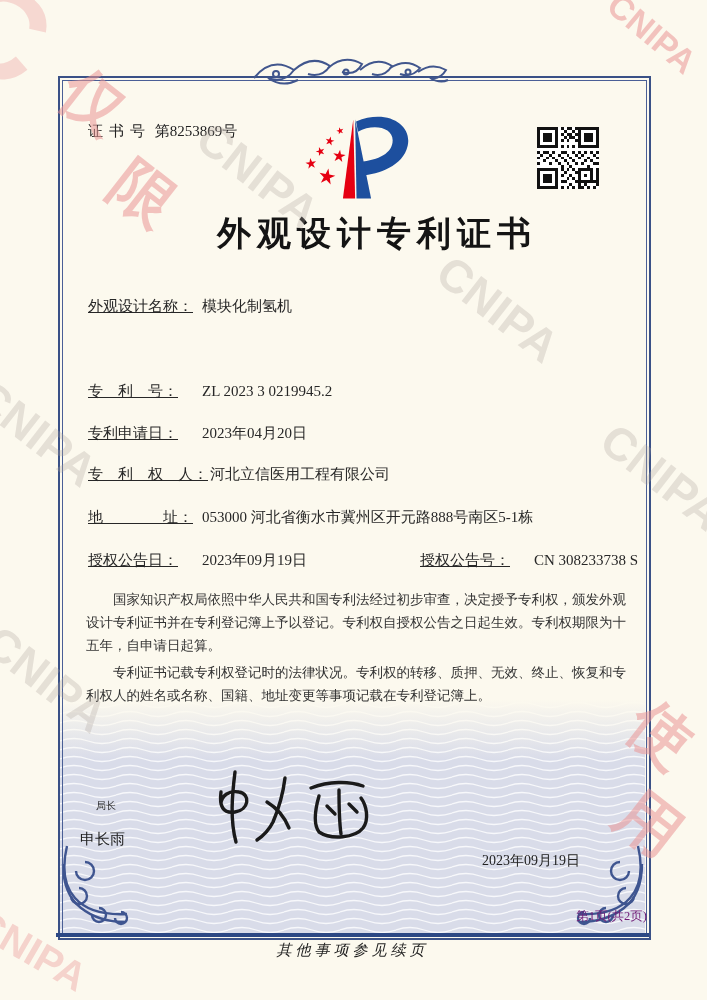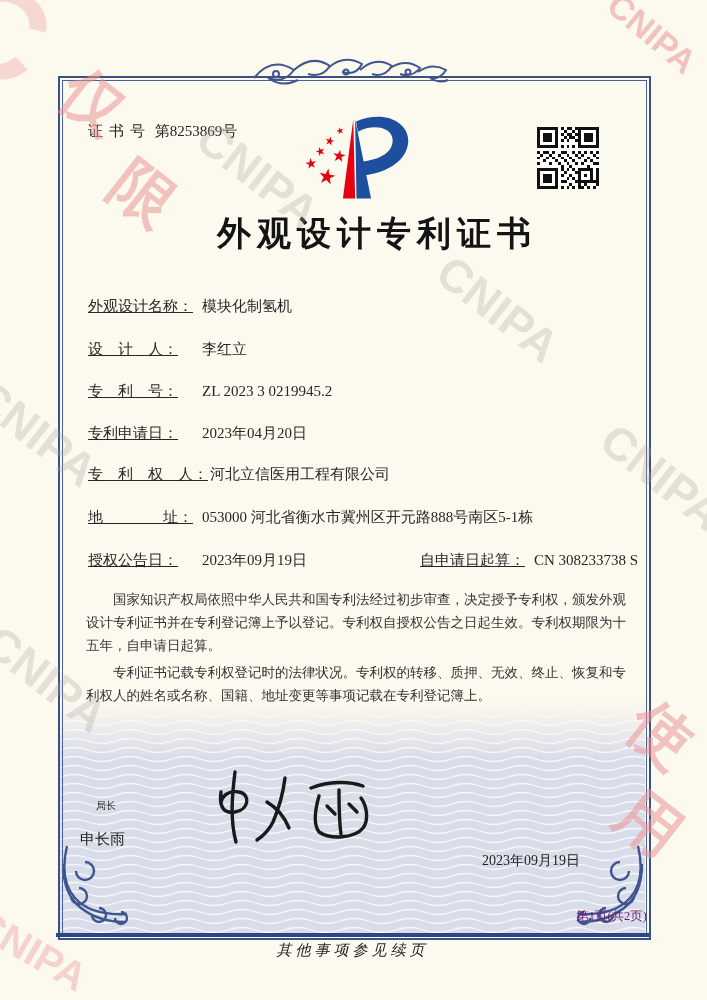--- a/index.html
+++ b/index.html
@@ -172,41 +172,38 @@
     <rect x="15" y="15" width="3" height="3" fill="#ffffff"></rect>
     <rect x="16" y="16" width="1" height="1" fill="#111111"></rect>
     <path fill="#111111" d="M8 0h1v1H8zM10 0h2v1h-2zM13 0h1v1h-1zM9 1h1v1H9zM12 1h1v1h-1zM8 2h1v1H8zM10 2h2v1h-2zM13 2h1v1h-1zM9 3h1v1H9zM11 3h2v1h-2zM8 4h1v1H8zM10 4h1v1h-1zM13 4h1v1h-1zM8 6h1v1H8zM10 6h1v1h-1zM12 6h1v1h-1zM0 8h1v1H0zM2 8h2v1H2zM5 8h1v1H5zM8 8h2v1H8zM12 8h1v1h-1zM14 8h1v1h-1zM16 8h1v1h-1zM18 8h1v1h-1zM20 8h1v1h-1zM1 9h1v1H1zM4 9h1v1H4zM7 9h1v1H7zM10 9h1v1h-1zM13 9h1v1h-1zM15 9h1v1h-1zM19 9h1v1h-1zM0 10h1v1H0zM3 10h1v1H3zM5 10h1v1H5zM8 10h1v1H8zM11 10h1v1h-1zM14 10h1v1h-1zM17 10h1v1h-1zM20 10h1v1h-1zM2 11h1v1H2zM6 11h1v1H6zM9 11h1v1H9zM12 11h1v1h-1zM16 11h1v1h-1zM18 11h1v1h-1zM0 12h1v1H0zM4 12h1v1H4zM7 12h1v1H7zM10 12h1v1h-1zM13 12h1v1h-1zM15 12h1v1h-1zM19 12h2v1h-2zM8 13h1v1H8zM11 13h1v1h-1zM17 13h1v1h-1zM8 14h1v1H8zM10 14h1v1h-1zM12 14h1v1h-1zM20 14h1v1h-1zM9 15h1v1H9zM13 15h1v1h-1zM20 15h1v1h-1zM8 16h1v1H8zM11 16h1v1h-1zM20 16h1v1h-1zM10 17h1v1h-1zM12 17h1v1h-1zM20 17h1v1h-1zM8 18h2v1H8zM13 18h1v1h-1zM19 18h2v1h-2zM11 19h1v1h-1zM14 19h1v1h-1zM16 19h1v1h-1zM20 19h1v1h-1zM8 20h1v1H8zM10 20h1v1h-1zM12 20h1v1h-1zM14 20h2v1h-2zM17 20h1v1h-1zM19 20h1v1h-1z"></path>
   </svg>
 
   <div class="title">外观设计专利证书</div>
 
   <div class="row r0">
     <span class="lab">外观设计名称：</span><span class="val">模块化制氢机</span>
   </div>
-  <div class="row r1">
-    <span class="lab">设　计　人：</span><span class="val">李红立</span>
-  </div>
   <div class="row r2">
     <span class="lab">专　利　号：</span><span class="val">ZL 2023 3 0219945.2</span>
   </div>
   <div class="row r3">
     <span class="lab">专利申请日：</span><span class="val">2023年04月20日</span>
   </div>
   <div class="row r4">
     <span class="lab">专　利　权　人：</span><span class="val">河北立信医用工程有限公司</span>
   </div>
   <div class="row r5">
     <span class="lab">地　　　　址：</span><span class="val">053000 河北省衡水市冀州区开元路888号南区5-1栋</span>
   </div>
   <div class="row r6">
     <span>
       <span class="lab">授权公告日：</span><span class="val">2023年09月19日</span>
     </span>
     <span class="pair2">
-      <span class="lab">自申请日起算：</span><span class="val">CN 308233738 S</span>
+      <span class="lab">授权公告号：</span><span class="val">CN 308233738 S</span>
     </span>
   </div>
 
   <div class="body-text">
     <p>国家知识产权局依照中华人民共和国专利法经过初步审查，决定授予专利权，颁发外观设计专利证书并在专利登记簿上予以登记。专利权自授权公告之日起生效。专利权期限为十五年，自申请日起算。</p>
     <p>专利证书记载专利权登记时的法律状况。专利权的转移、质押、无效、终止、恢复和专利权人的姓名或名称、国籍、地址变更等事项记载在专利登记簿上。</p>
   </div>
 
   <div class="sig-title">局长</div>
   <div class="sig-name">申长雨</div>

